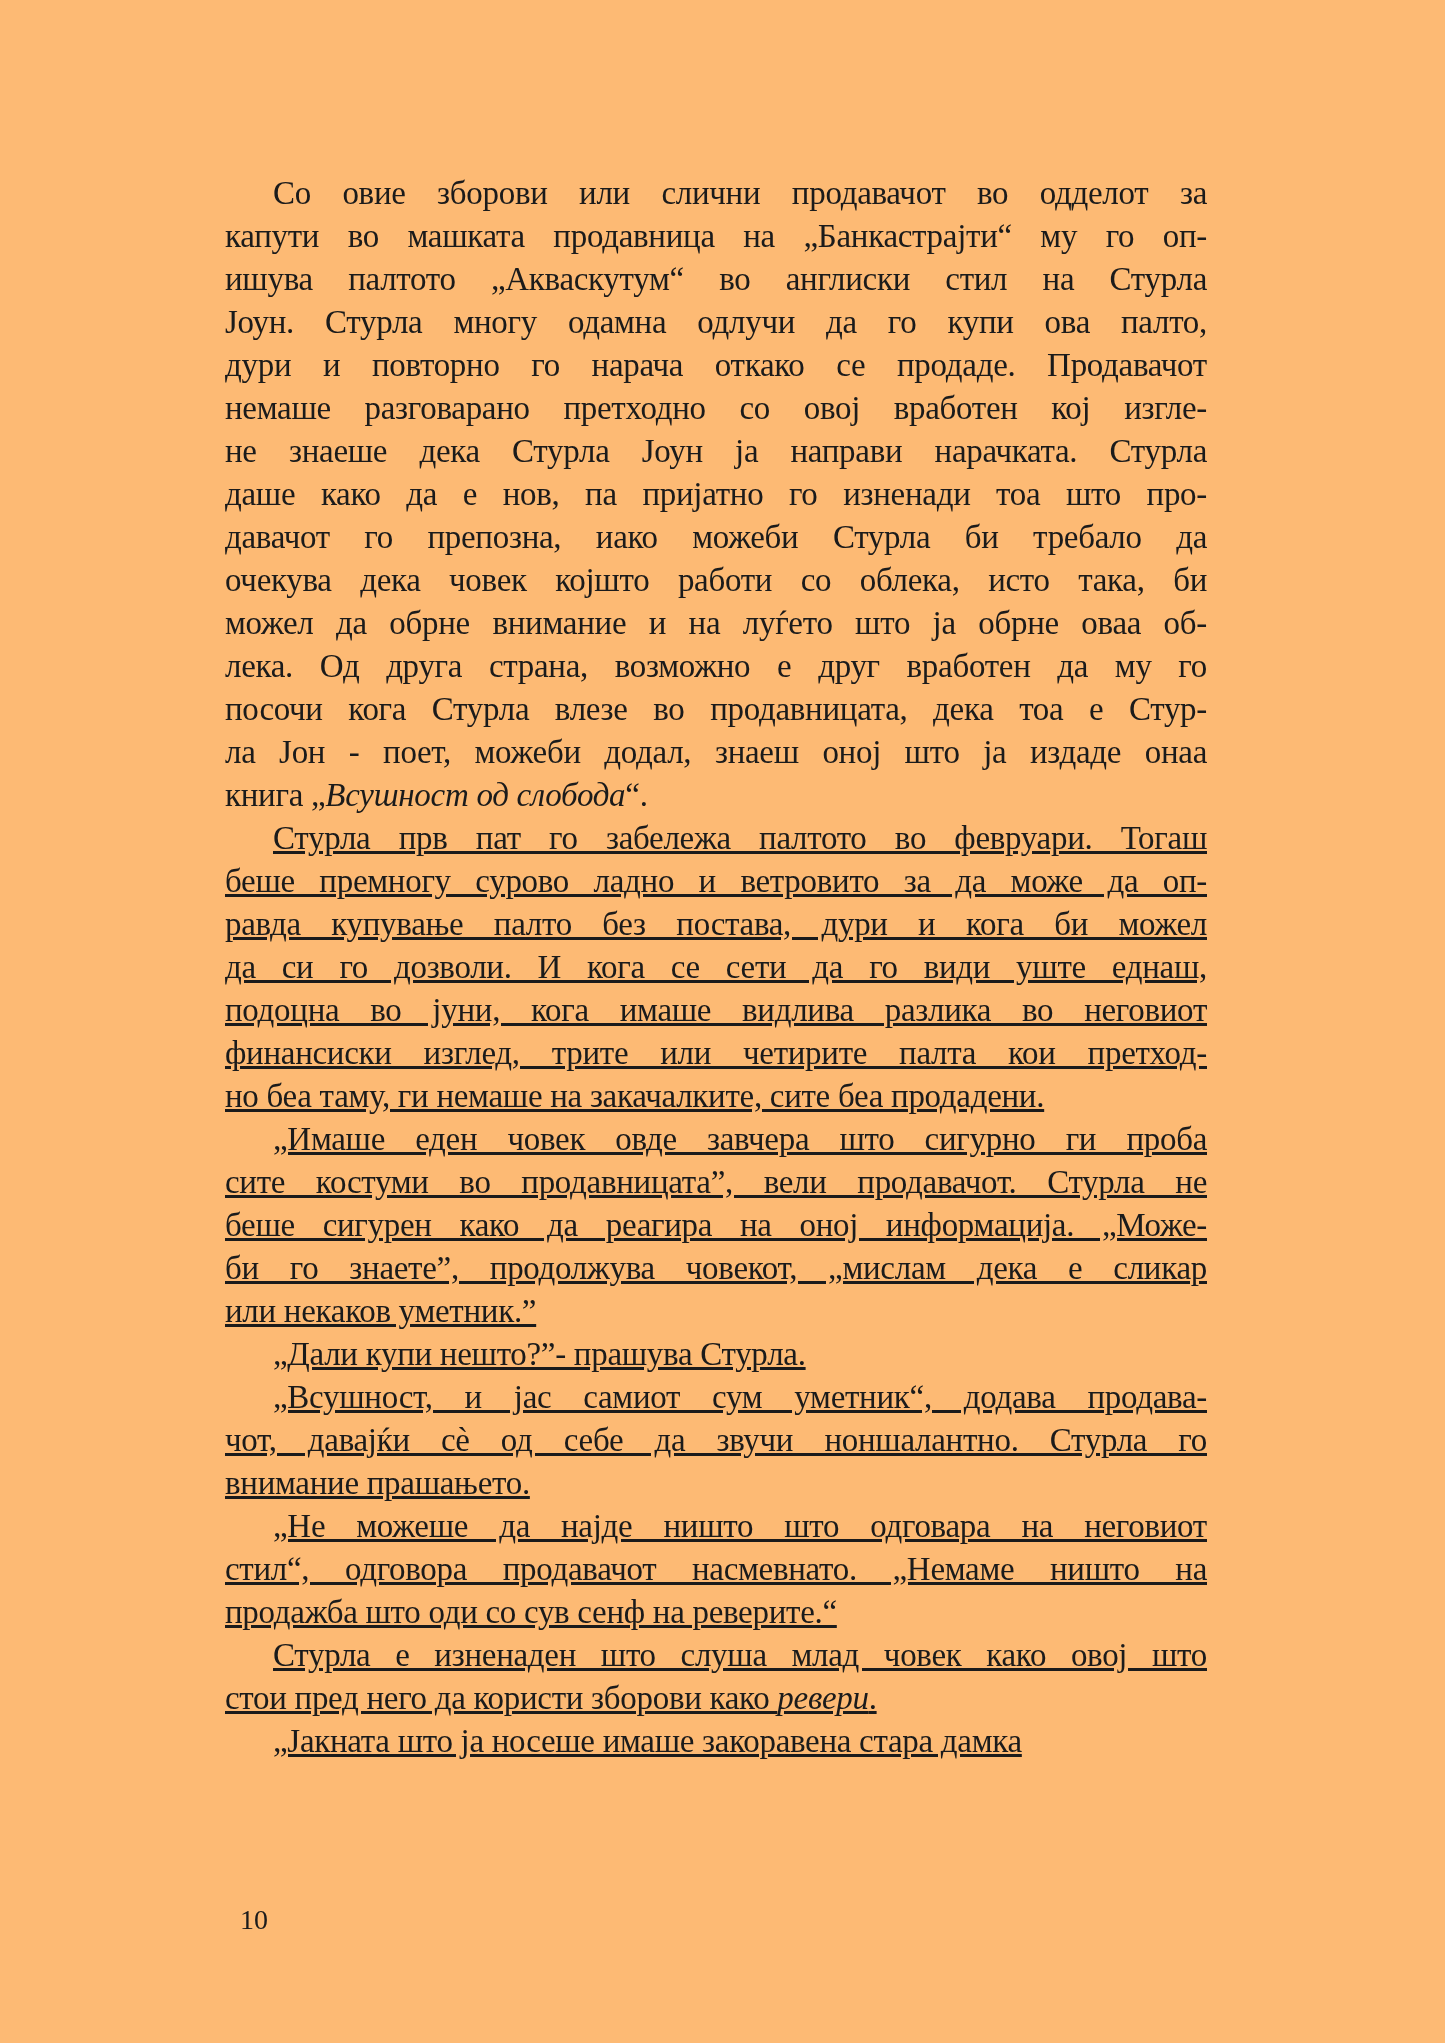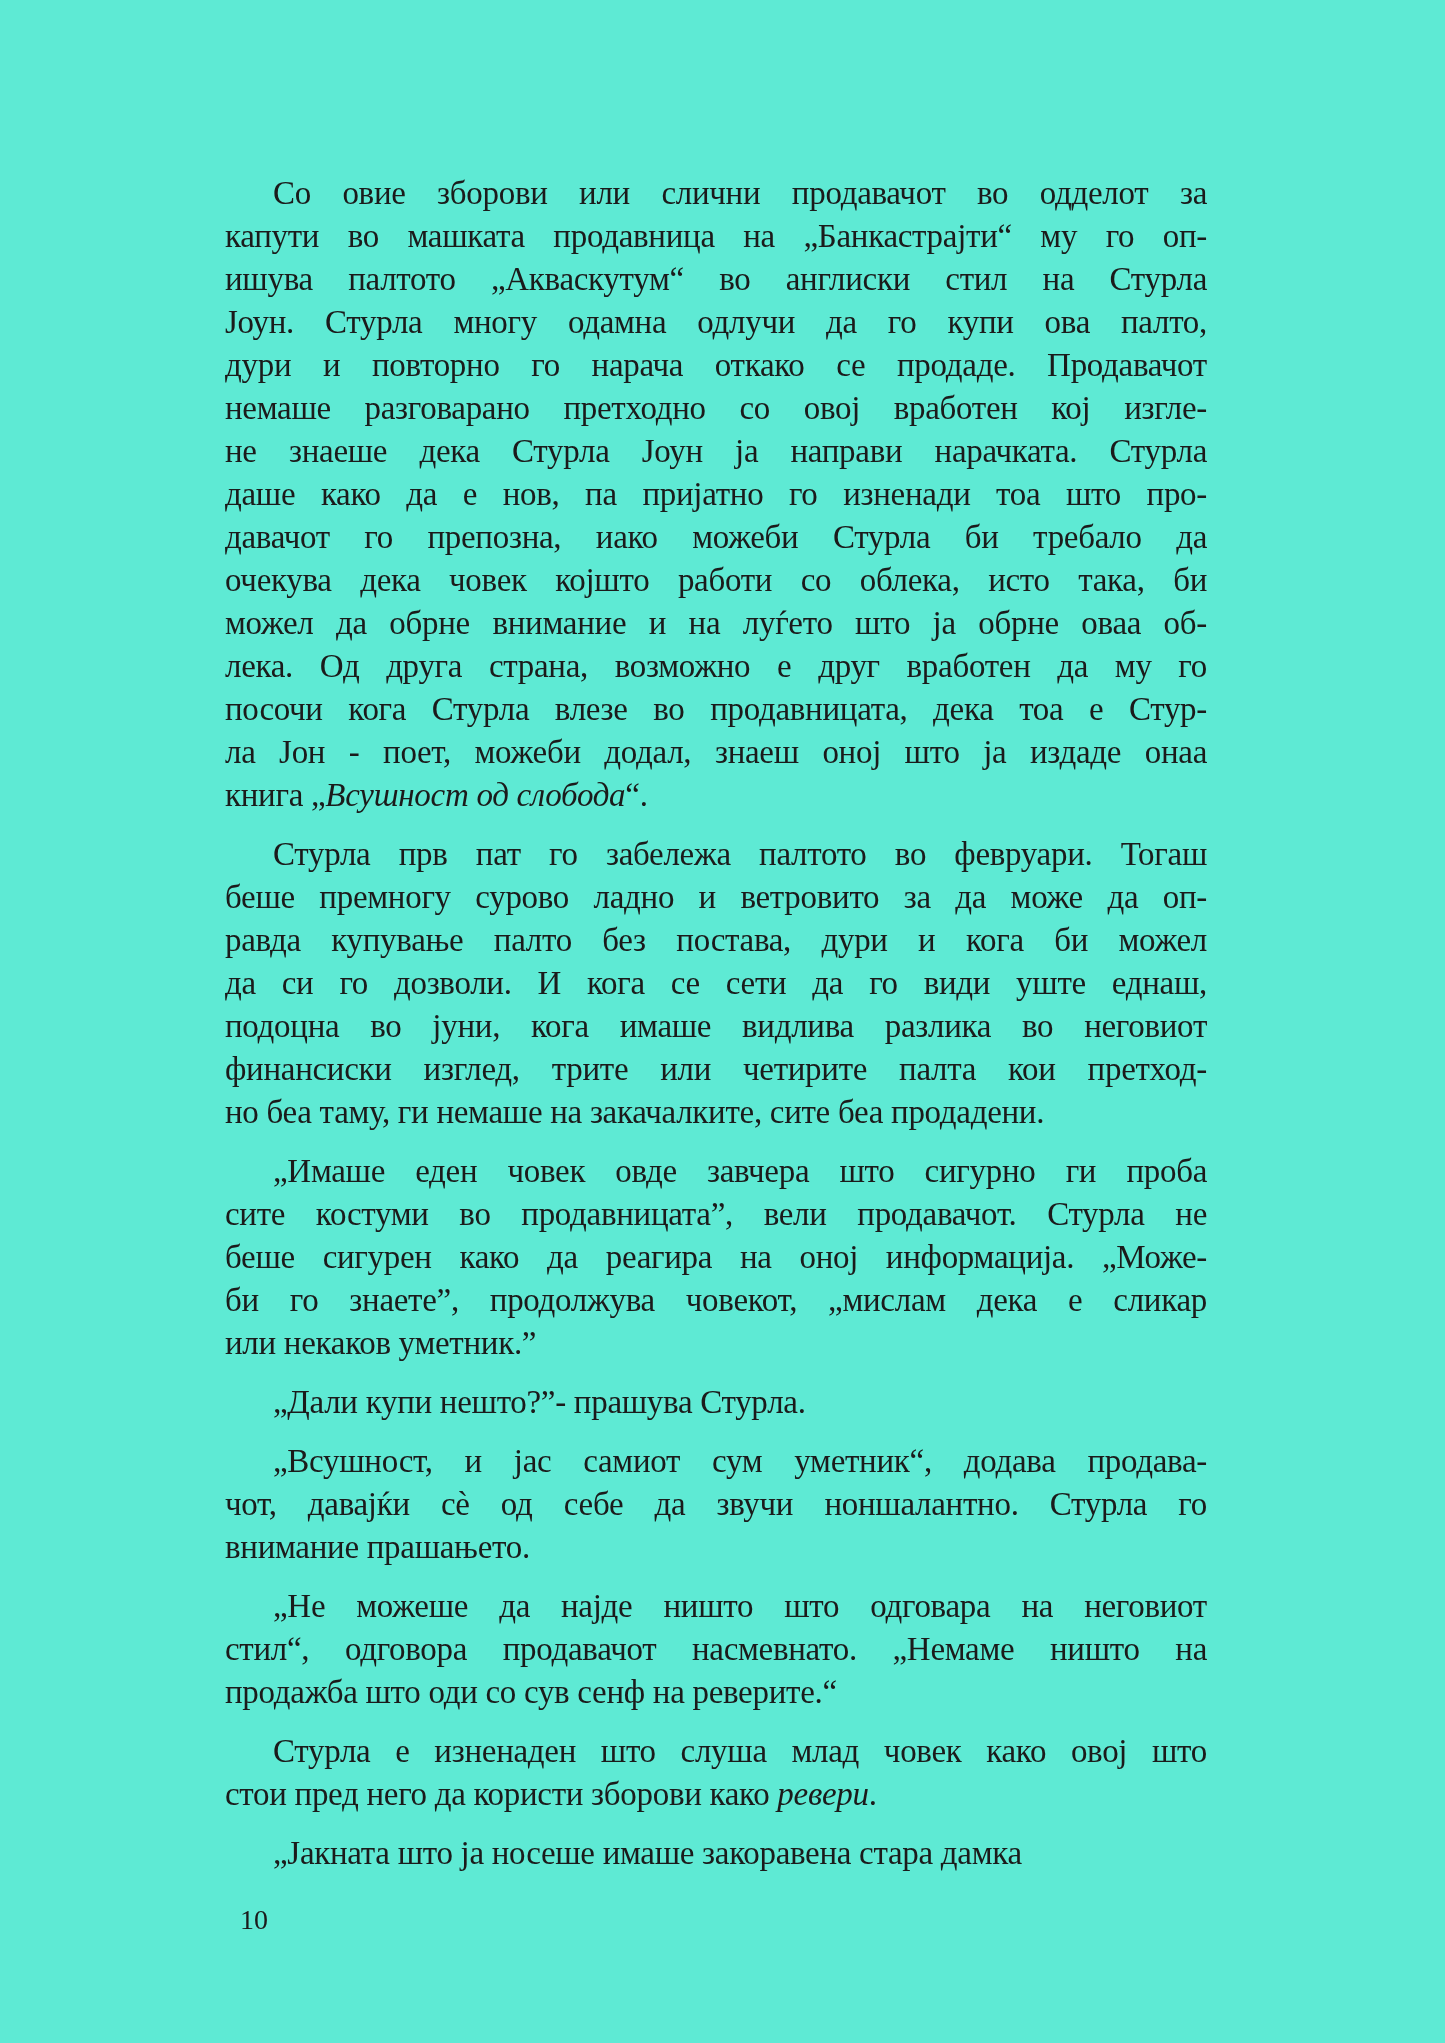--- a/index.html
+++ b/index.html
@@ -4,37 +4,37 @@
 <style>
   html, body {
     margin: 0;
     padding: 0;
     background: #e9e9e9;
   }
   .page {
     position: relative;
     width: 1445px;
     height: 2043px;
-    background: #5eead4;
+    background: #fdba74;
     margin: 0 auto;
     overflow: hidden;
     font-family: "Liberation Serif", "DejaVu Serif", serif;
     color: #1b1b1b;
   }
   .text-block {
     position: absolute;
     left: 225px;
     top: 172px;
     width: 982px;
     font-size: 33px;
     line-height: 43px;
     letter-spacing: -0.3px;
   }
   .para { margin: 0; padding: 0; }
-  .para + .para { margin-top: 16px; }
+  .para + .para { margin-top: 0; text-decoration: underline; }
   .line {
     text-align: justify;
     text-align-last: justify;
     white-space: normal;
   }
   .line.last-line {
     text-align: left;
     text-align-last: left;
   }
   .para .line:first-child { text-indent: 48px; }

